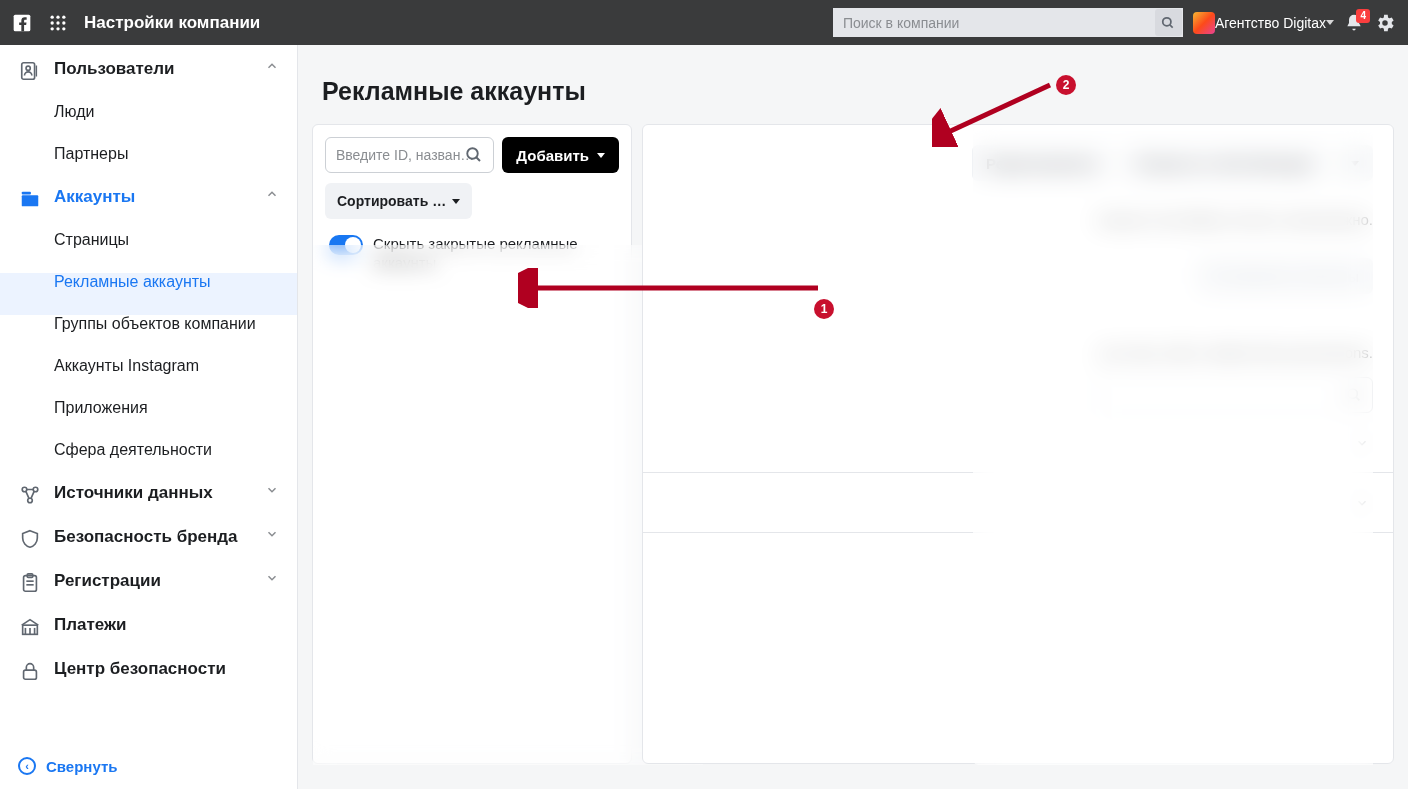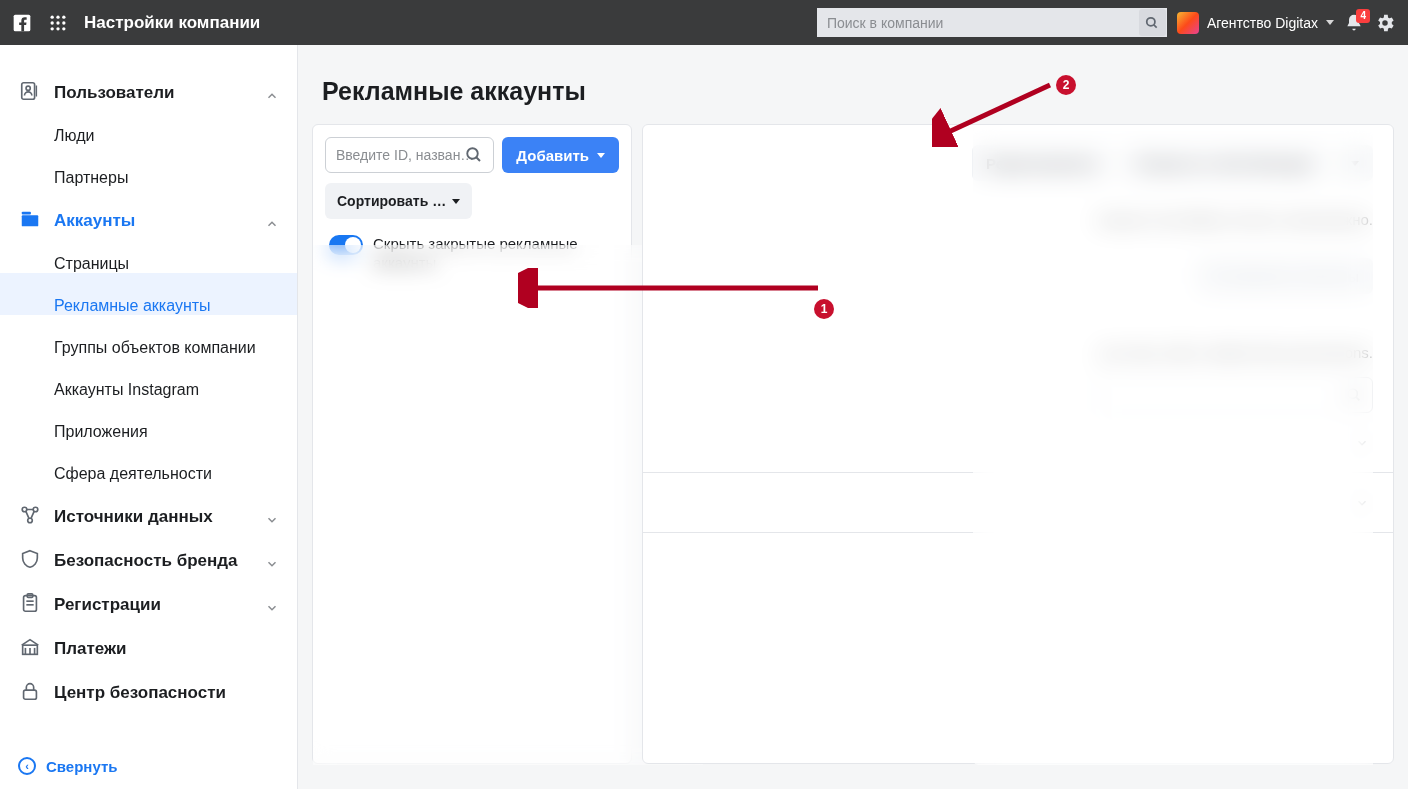--- a/index.html
+++ b/index.html
@@ -9,58 +9,58 @@
   .topbar { height: 45px; background: #3a3b3c; color: #fff; display: flex; align-items: center; padding: 0 12px; }
   .topbar .left { display: flex; align-items: center; gap: 16px; }
   .topbar .right { margin-left: auto; display: flex; align-items: center; gap: 10px; }
   .fb-logo { width: 20px; height: 20px; }
   .apps-icon svg { width: 20px; height: 20px; display: block; }
   .topbar-title { font-size: 17px; font-weight: 600; }
   .search-container { position: relative; width: 350px; }
   .search-input { width: 100%; height: 29px; border: none; background: #e4e6ea; border-radius: 0; padding: 0 36px 0 10px; font-size: 14px; color: #606770; }
   .search-input::placeholder { color: #8a8d91; }
   .search-icon-btn { position: absolute; right: 1px; top: 1px; width: 27px; height: 27px; background: #d8dadf; border-radius: 3px; display: flex; align-items: center; justify-content: center; cursor: pointer; }
-  .agency-btn { display: flex; align-items: center; gap: 8px; cursor: pointer; }
+  .agency-btn { display: flex; align-items: center; cursor: pointer; }
   .agency-avatar { width: 22px; height: 22px; border-radius: 4px; background: linear-gradient(135deg, #f7b733, #fc4a1a, #e84393); }
   .agency-name { font-size: 14px; }
   .caret { border-top: 5px solid #fff; border-left: 4px solid transparent; border-right: 4px solid transparent; opacity: .8; }
   .bell-wrap { position: relative; cursor: pointer; }
   .bell-badge { position: absolute; top: -4px; right: -6px; background: #fa3e3e; color: #fff; font-size: 10px; font-weight: 700; border-radius: 3px; padding: 0 4px; line-height: 14px; }
   .gear-wrap { cursor: pointer; }
   .topbar svg { display: block; }
 
   
   .app { display: flex; height: calc(789px - 45px); }
   .sidebar { width: 298px; background: #fff; border-right: 1px solid #e4e6ea; display: flex; flex-direction: column; padding-top: 14px; position: relative; }
   .content { flex: 1; position: relative; background: #f5f6f7; }
 
   
   .nav-group { }
-  .nav-item { display: flex; align-items: flex-end; height: 44px; padding: 0 18px; cursor: pointer; gap: 12px; font-size: 17px; color: #1c1e21; font-weight: 400; }
+  .nav-item { display: flex; align-items: flex-start; height: 44px; padding: 0 18px; cursor: pointer; gap: 12px; font-size: 17px; color: #1c1e21; font-weight: 400; }
   .nav-item.top { font-weight: 600; }
   .nav-item.sub { padding-left: 54px; font-size: 16px; height: 42px; }
   .nav-item.active { color: #1a77f2; }
   .nav-sub-wrap .nav-item.sub.active-bg { background: #ecf3ff; }
   .nav-icon { width: 24px; height: 24px; display: flex; align-items: center; justify-content: center; color: #606770; }
   .nav-item.active .nav-icon { color: #1a77f2; }
   .nav-caret { margin-left: auto; color: #8a8d91; }
   .nav-caret svg { display: block; }
   .collapse-btn { position: absolute; bottom: 14px; left: 18px; display: flex; align-items: center; gap: 10px; font-size: 15px; color: #1a77f2; cursor: pointer; font-weight: 600; }
   .collapse-btn .circ { width: 18px; height: 18px; border: 2px solid #1a77f2; border-radius: 50%; display: flex; align-items: center; justify-content: center; font-size: 11px; }
 
   
   .page-title { font-size: 25px; font-weight: 700; color: #1c1e21; padding: 32px 0 18px 24px; }
   .panel-row { display: flex; gap: 0; padding: 0 14px; }
   .left-panel { width: 320px; background: #fff; border: 1px solid #e4e6ea; border-radius: 6px; padding: 12px; height: 640px; position: relative; }
   .lp-row { display: flex; gap: 8px; margin-bottom: 10px; }
   .lp-search { flex: 1; height: 36px; border: 1px solid #ccd0d5; border-radius: 6px; display: flex; align-items: center; padding: 0 10px; background: #fff; position: relative; }
   .lp-search input { border: none; outline: none; width: 100%; font-size: 14px; color: #606770; }
   .lp-search input::placeholder { color: #8a8d91; }
   .lp-search .sicon { position: absolute; right: 10px; top: 8px; color: #606770; }
-  .add-btn { height: 36px; background: #3b82f6; color: #fff; border: none; border-radius: 6px; padding: 0 14px; font-size: 15px; font-weight: 600; display: flex; align-items: center; gap: 8px; cursor: pointer; }
+  .add-btn { height: 36px; background: #000000; color: #fff; border: none; border-radius: 6px; padding: 0 14px; font-size: 15px; font-weight: 600; display: flex; align-items: center; gap: 8px; cursor: pointer; }
   .add-btn .caret-down { border-top: 5px solid #fff; border-left: 4px solid transparent; border-right: 4px solid transparent; }
   .chip { height: 36px; background: #f0f2f5; border: none; border-radius: 6px; padding: 0 12px; font-size: 14px; display: flex; align-items: center; gap: 6px; cursor: pointer; color: #1c1e21; font-weight:600; }
   .chip .caret-down { border-top: 5px solid #1c1e21; border-left: 4px solid transparent; border-right: 4px solid transparent; }
   .toggle-row { display: flex; align-items: flex-start; gap: 10px; padding: 6px 4px 0; }
   .toggle { width: 34px; height: 20px; border-radius: 20px; background: #1877f2; position: relative; flex: none; cursor: pointer; }
   .toggle::after { content: ""; width: 16px; height: 16px; background: #fff; border-radius: 50%; position: absolute; right: 2px; top: 2px; }
   .toggle-label { font-size: 15px; color: #1c1e21; line-height: 1.25; }
 
   
   .right-pane { flex: 1; margin-left: 10px; position: relative; background: #fff; border: 1px solid #e4e6ea; border-radius: 6px; height: 640px; min-width: 0; }

